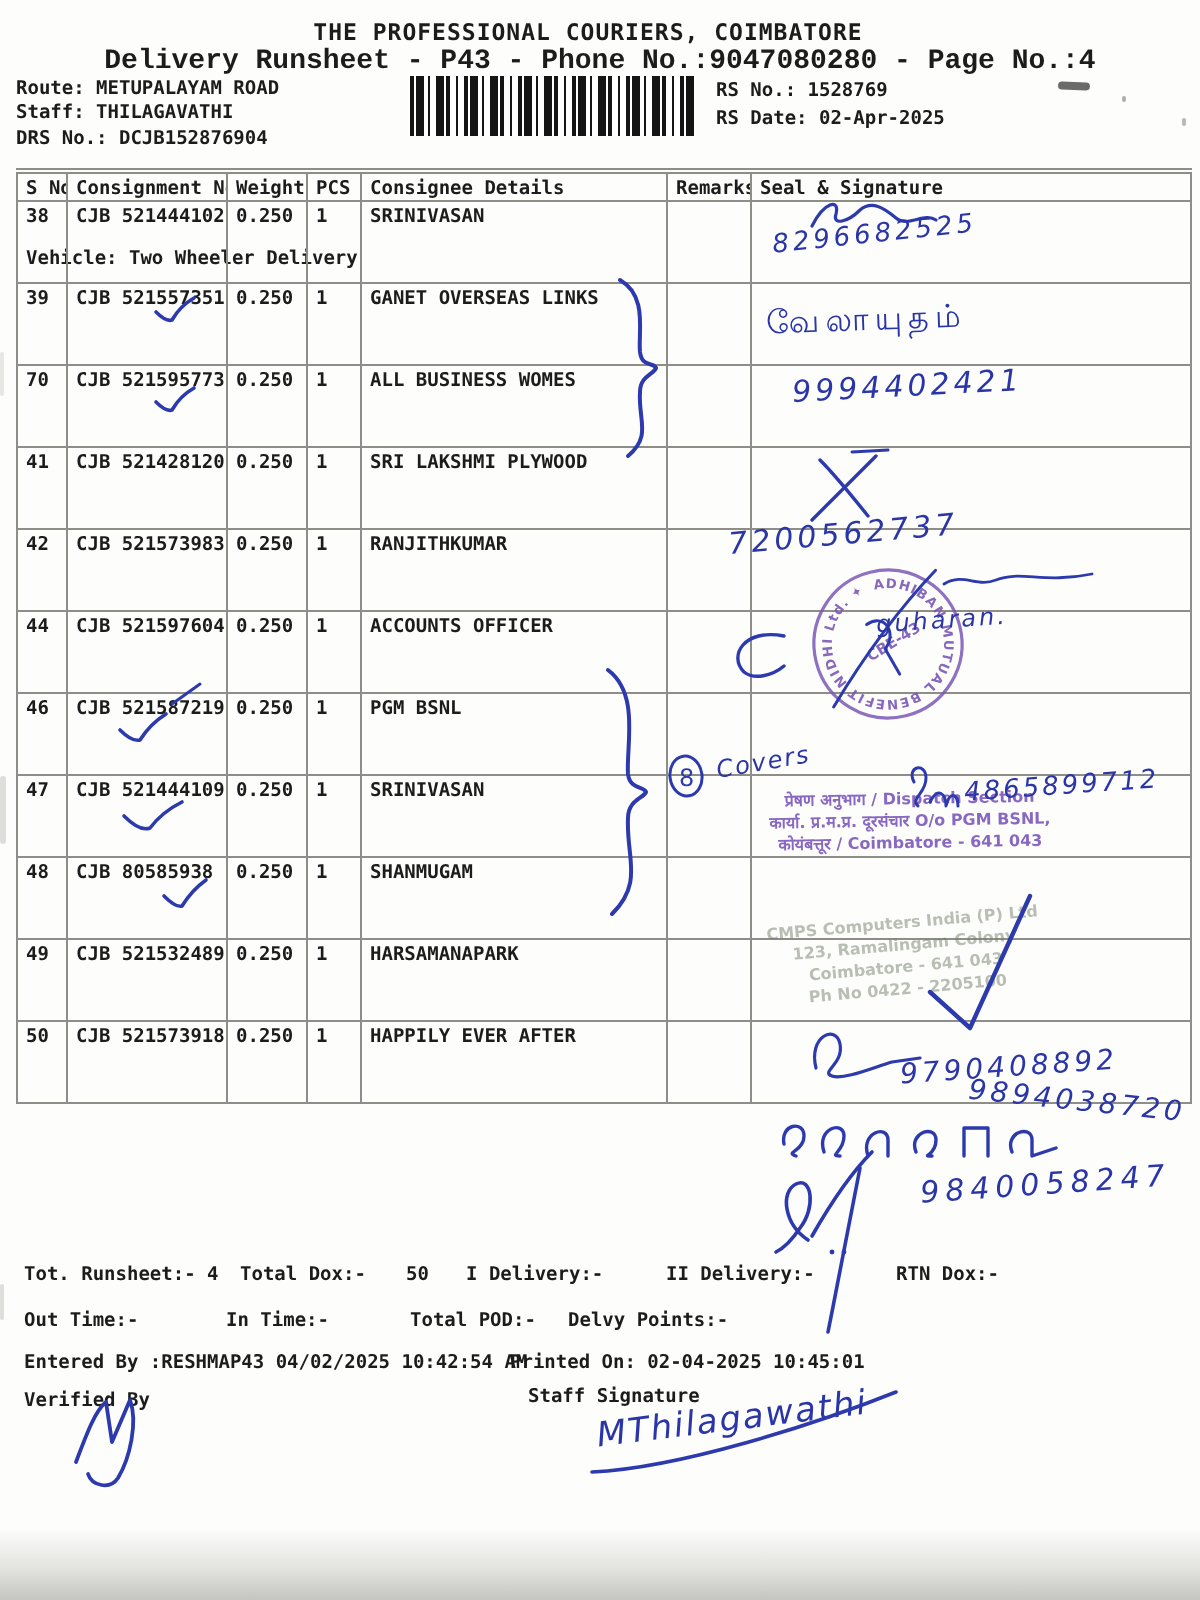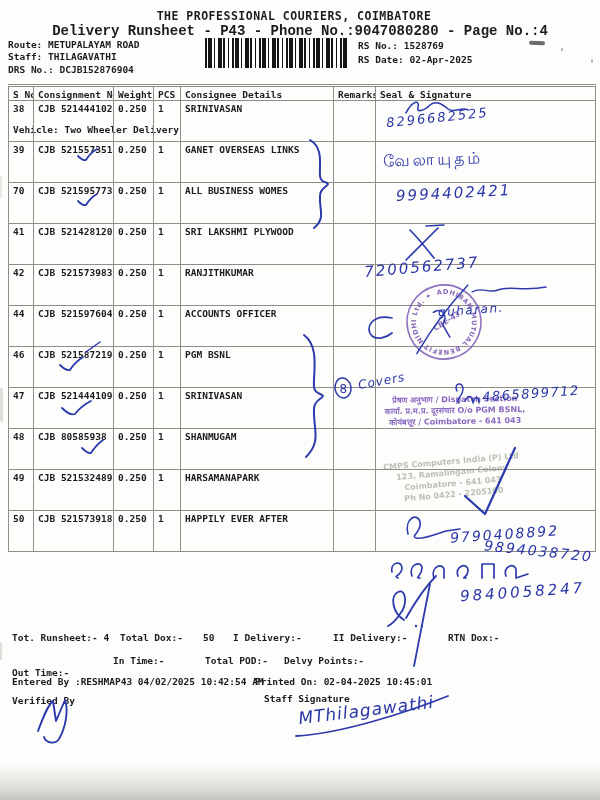--- a/index.html
+++ b/index.html
@@ -302,21 +302,21 @@
   </svg>
   <div class="abs hw num" style="left:460px;top:583px;letter-spacing:3px;transform:rotate(-4deg);">9840058247</div>
 
   <div class="abs print foot" style="left:12px;top:632px;">Tot. Runsheet:- 4</div>
   <div class="abs print foot" style="left:120px;top:632px;">Total Dox:-</div>
   <div class="abs print foot" style="left:203px;top:632px;">50</div>
   <div class="abs print foot" style="left:233px;top:632px;">I Delivery:-</div>
   <div class="abs print foot" style="left:333px;top:632px;">II Delivery:-</div>
   <div class="abs print foot" style="left:448px;top:632px;">RTN Dox:-</div>
 
-  <div class="abs print foot" style="left:12px;top:655px;margin-top:12px;">Out Time:-</div>
+  <div class="abs print foot" style="left:12px;top:655px;">Out Time:-</div>
   <div class="abs print foot" style="left:113px;top:655px;">In Time:-</div>
   <div class="abs print foot" style="left:205px;top:655px;">Total POD:-</div>
   <div class="abs print foot" style="left:284px;top:655px;">Delvy Points:-</div>
 
   <div class="abs print foot" style="left:12px;top:676px;">Entered By :RESHMAP43 04/02/2025 10:42:54 AM</div>
   <div class="abs print foot" style="left:255px;top:676px;">Printed On: 02-04-2025 10:45:01</div>
 
   <div class="abs print foot" style="left:12px;top:695px;">Verified By</div>
   <div class="abs print foot" style="left:264px;top:693px;">Staff Signature</div>
 

